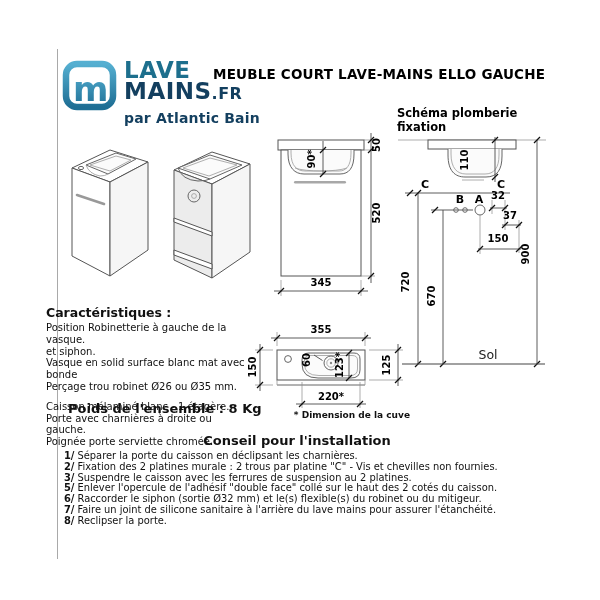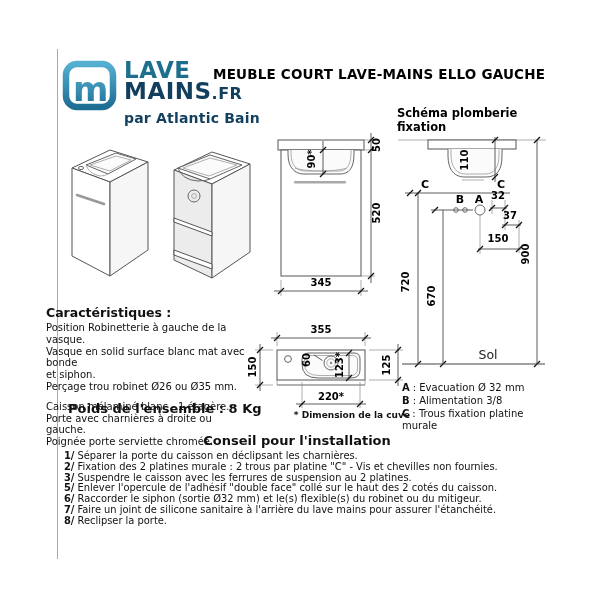--- a/index.html
+++ b/index.html
@@ -248,31 +248,26 @@
       <line class="dim" x1="80" y1="117" x2="123" y2="117"></line>
       <line class="tick" x1="79" y1="120" x2="85" y2="114"></line>
       <line class="tick" x1="118" y1="120" x2="124" y2="114"></line>
       <text class="dimtxt" x="100" y="110" text-anchor="middle">150</text>
 
       <line class="floorln" x1="4" y1="232" x2="147" y2="232"></line>
       <text class="soltxt" x="90" y="227" text-anchor="middle">Sol</text>
     </g>
   </svg>
 
-  <div class="abs legend">
-    <div class="legend-row"><span class="k">A</span><span>: Evacuation Ø 32 mm</span></div>
-    <div class="legend-row"><span class="k">B</span><span>: Alimentation 3/8</span></div>
-    <div class="legend-row"><span class="k">C</span><span>: Trous fixation platine murale</span></div>
-  </div>
 
   <div class="abs carac">
     <div class="carac-h">Caractéristiques :</div>
     <div class="carac-line">Position Robinetterie à gauche de la vasque.</div>
+    <div class="carac-line">et siphon.</div>
     <div class="carac-line">Vasque en solid surface blanc mat avec bonde</div>
-    <div class="carac-line">et siphon.</div>
     <div class="carac-line">Perçage trou robinet Ø26 ou Ø35 mm.</div>
     <div class="carac-p2">
       <div class="carac-line">Caisson mélaminé blanc - 1 étagère.</div>
       <div class="carac-line">Porte avec charnières à droite ou gauche.</div>
       <div class="carac-line">Poignée porte serviette chromée.</div>
     </div>
   </div>
   <div class="abs weight">Poids de l'ensemble : 8 Kg</div>
 
   <div class="abs conseil-h">Conseil pour l'installation</div>

